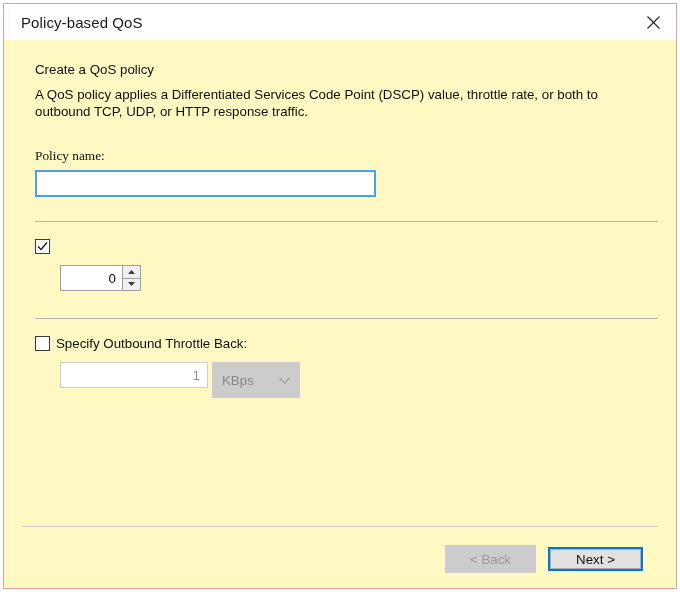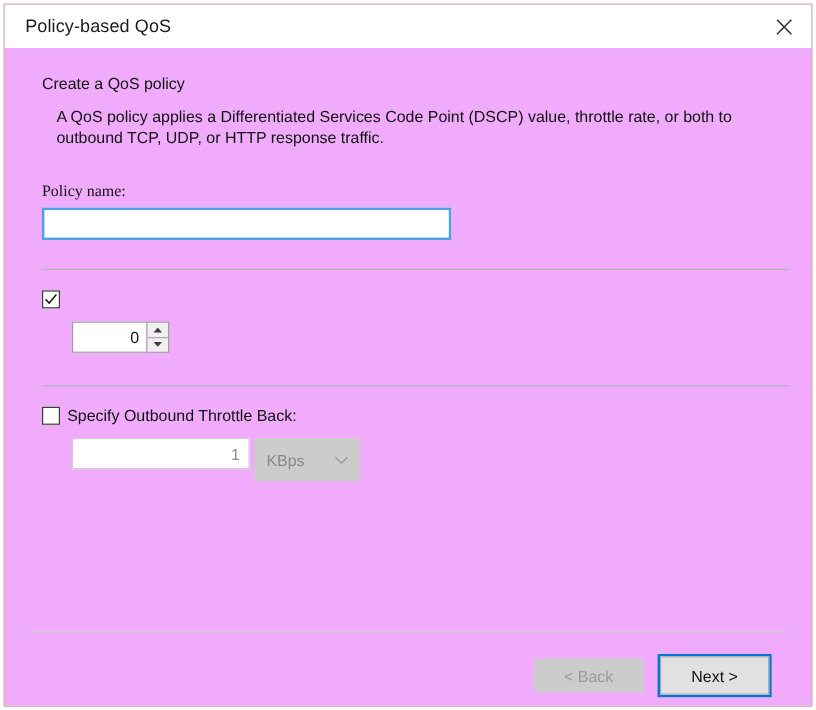--- a/index.html
+++ b/index.html
@@ -51,21 +51,21 @@
     align-items: center;
     justify-content: center;
     cursor: default;
   }
   .close-button svg { display: block; }
 
   
   .body {
     flex: 1;
     position: relative;
-    background: #f0abfc;
+    background: #fef9c3;
   }
 
   .content {
     position: absolute;
     left: 0;
     right: 0;
     top: 0;
     padding: 22px 18px 0 31px;
     box-sizing: border-box;
   }
@@ -73,21 +73,21 @@
   .heading {
     font-size: 13.3px;
     color: #111111;
     margin: 0 0 9px 0;
     white-space: nowrap;
   }
   .description {
     font-size: 13.3px;
     color: #111111;
     line-height: 17px;
-    margin: 12px;
+    margin: 0;
     max-width: 616px;
   }
 
   .field-label {
     font-size: 13.3px;
     color: #111111;
     margin: 28px 0 6px 0;
     font-family: Liberation Serif, serif;
   }
 
@@ -270,21 +270,21 @@
     cursor: default;
     padding: 12px;
   }
   .btn.disabled {
     background: #cccccc;
     border-color: #cccccc;
     color: #9a9a9a;
   }
   .btn-default-wrap {
     width: 95px;
-    height: 36px;
+    height: 24px;
     box-sizing: border-box;
     border: 2px solid #0078d7;
     background: #e1e1e1;
     display: flex;
     align-items: center;
     justify-content: center;
     margin: 0 12px;
     cursor: default;
   }
   .btn-default-inner {

